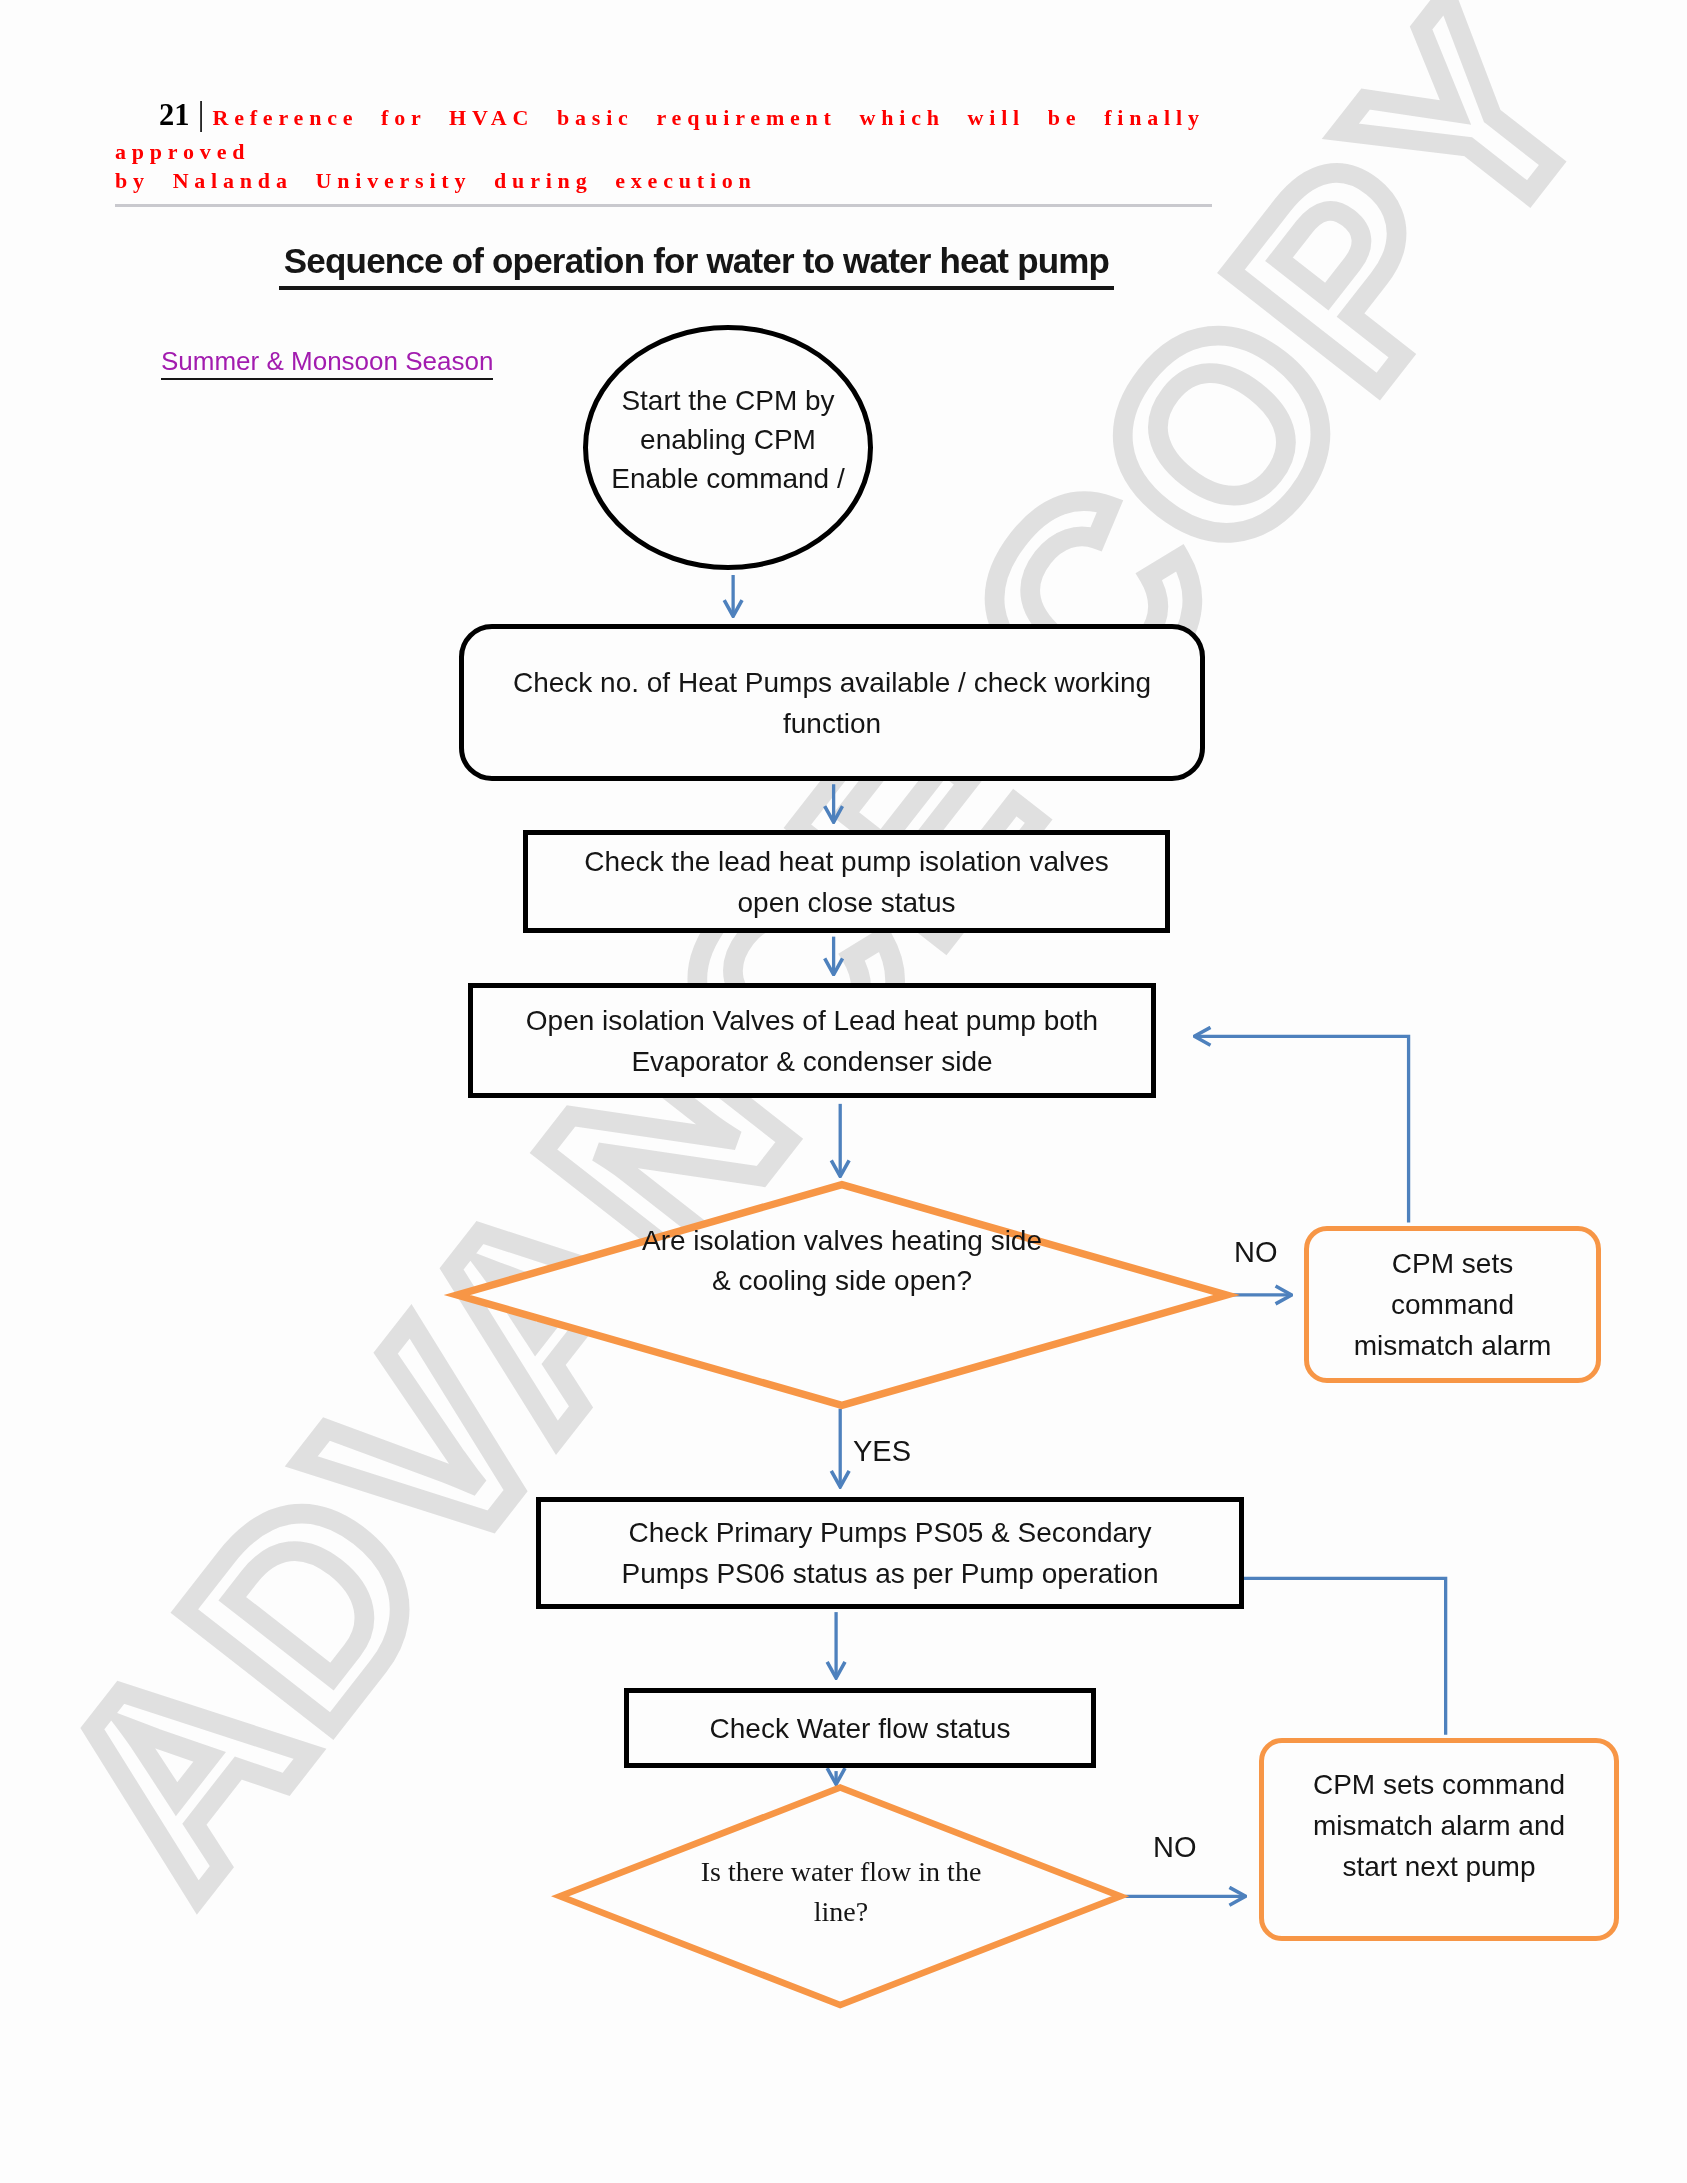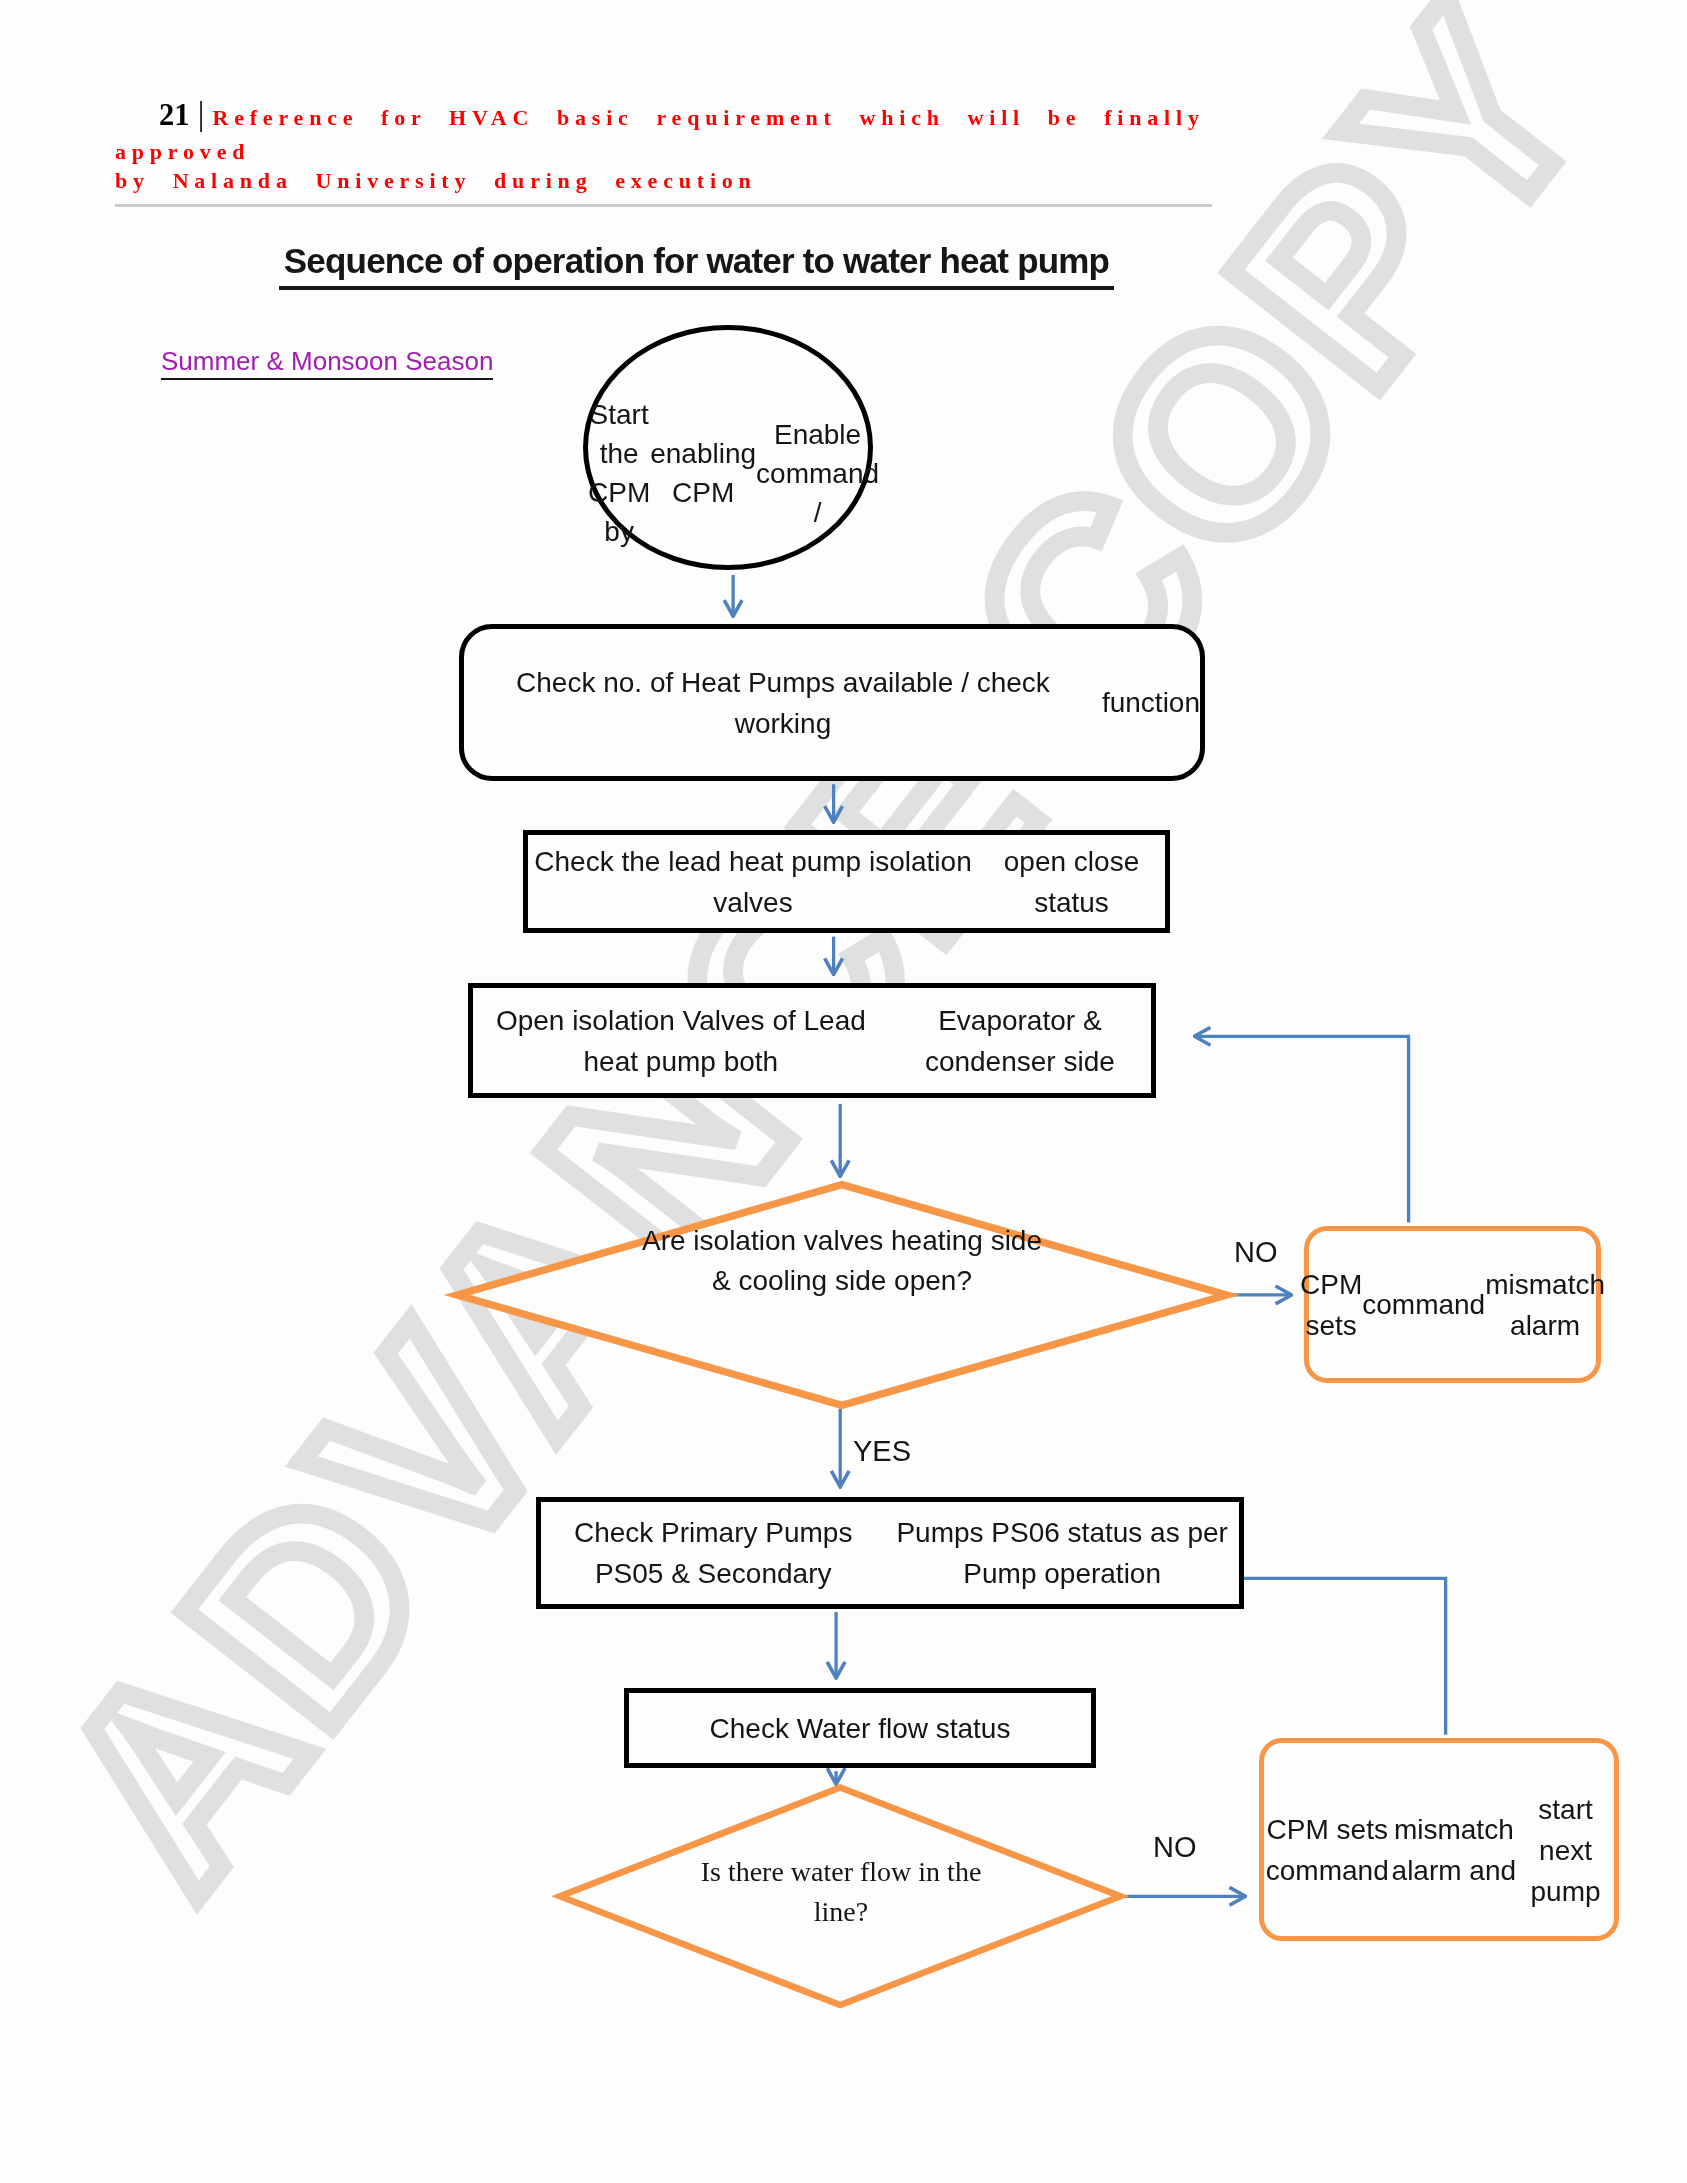--- a/index.html
+++ b/index.html
@@ -34,21 +34,21 @@
   }
   
   #season{
     position:absolute;left:161px;top:346px;
     font-size:26px;font-weight:normal;color:#a21caf;
     border-bottom:2.5px solid #161616;padding-bottom:1px;
   }
   
   .node{
     position:absolute;box-sizing:border-box;background:#fdfdfd;
-    display:flex;flex-direction:row;align-items:center;justify-content:center;
+    display:flex;flex-direction:column;align-items:center;justify-content:center;
     text-align:center;font-size:28px;color:#151515;z-index:3;
   }
   .node .ln{display:block;line-height:41px;}
   .black-border{border:5.8px solid #000;}
   .orange-border{border:5.8px solid #F79646;border-radius:23px;}
   #node-start{
     left:583px;top:325px;width:290px;height:245px;
     border:5px solid #000;border-radius:50%;
     justify-content:flex-start;padding-top:51px;
   }

